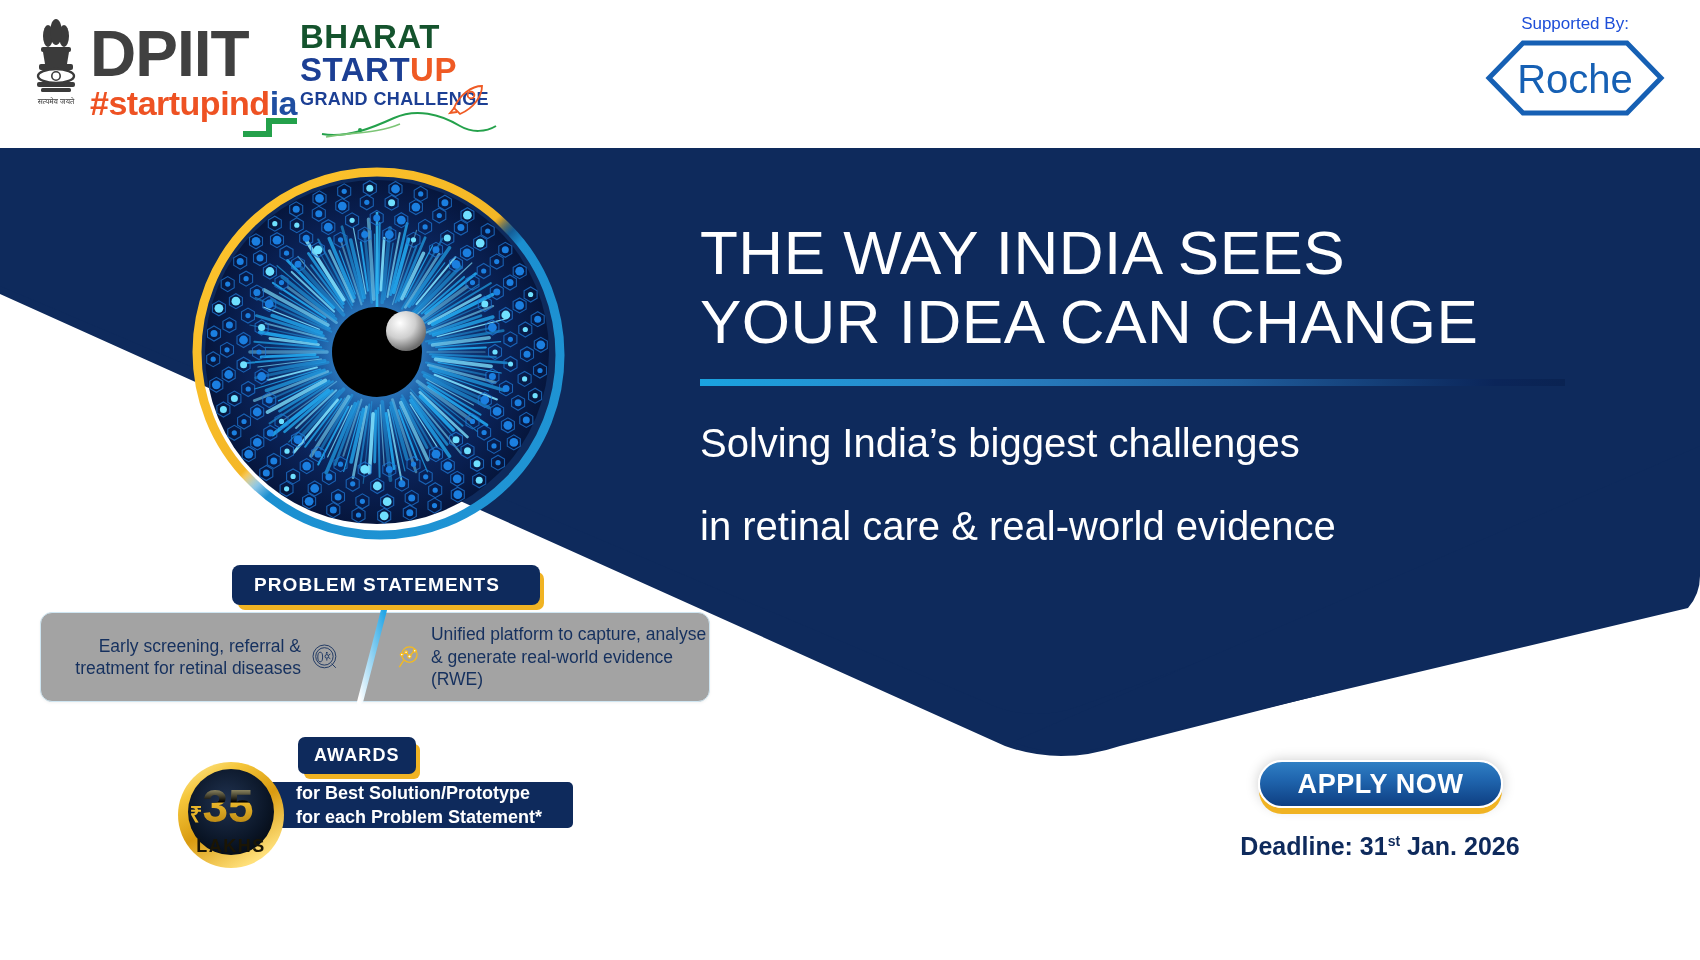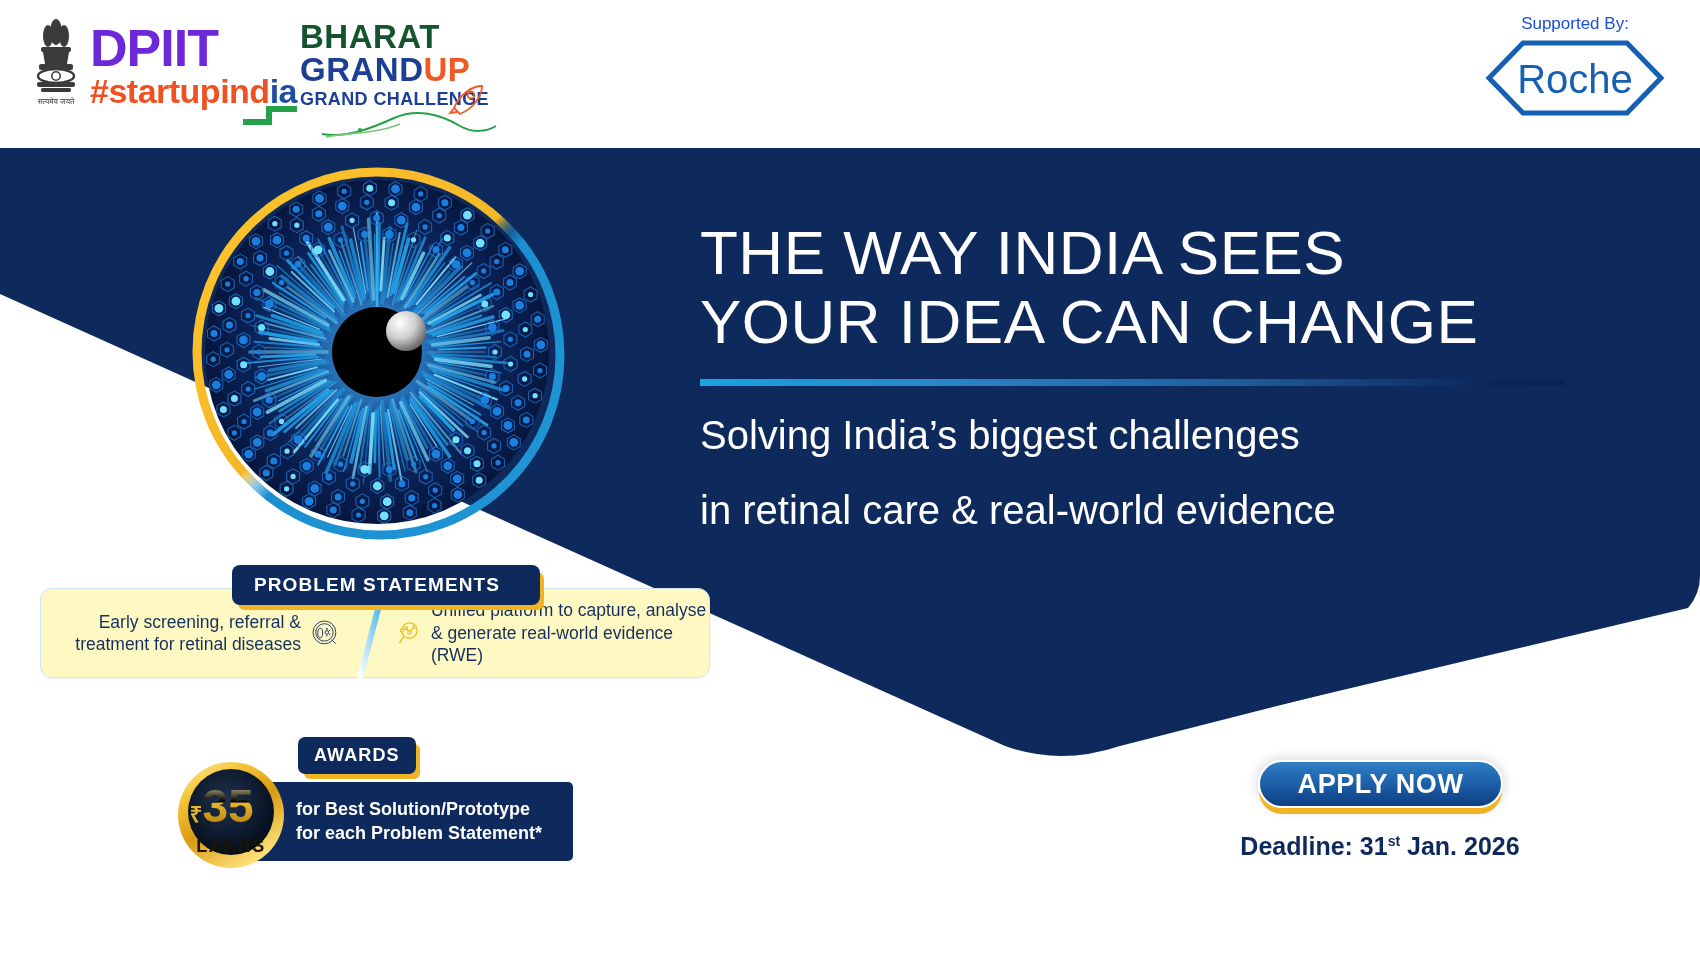--- a/index.html
+++ b/index.html
@@ -15,21 +15,21 @@
   .header {
     position:absolute; left:0; top:0; width:1700px; height:148px;
     background:#ffffff; z-index:30;
   }
   .header-inner { position:relative; width:100%; height:100%; }
 
   .dpiit-block { position:absolute; left:28px; top:18px; display:flex; align-items:flex-start; }
   .emblem { width:56px; height:112px; position:relative; margin-right:6px; }
   .emblem svg { width:56px; height:112px; display:block; }
   .dpiit-text { display:flex; flex-direction:column; justify-content:flex-start; padding-top:4px;}
-  .dpiit-title { font-size:52px; font-weight:bold; color:#6d28d9; letter-spacing:-1px; line-height:1; }
+  .dpiit-title { font-size:64px; font-weight:bold; color:#404040; letter-spacing:-1px; line-height:1; }
   .startupindia { font-size:34px; color:#ee5223; font-weight:600; line-height:1.05; margin-top:2px; letter-spacing:-0.5px;}
   .startupindia .blue { color:#1f4ea1; }
   .si-step { position:absolute; right:-4px; bottom:-16px; }
 
   .bharat-block { position:absolute; left:300px; top:20px; }
   .b-line1 { font-size:33px; font-weight:bold; color:#14532d; line-height:1.0; letter-spacing:0.5px; }
   .b-line2 { font-size:33px; font-weight:bold; color:#1c3f94; line-height:1.0; letter-spacing:0.5px; }
   .b-line2 .up { color:#ef5a24; }
   .b-line3 { font-size:18px; font-weight:bold; color:#1c3f94; line-height:1.2; letter-spacing:0.4px; margin-top:3px;}
   .rocket { position:absolute; left:146px; top:62px; }
@@ -53,58 +53,58 @@
   .headline-block { position:absolute; left:700px; top:218px; z-index:8; width:880px; }
   .headline {
     font-size:62px; font-weight:400; color:#ffffff; line-height:1.12;
     letter-spacing:0.5px; font-family:"Liberation Sans", sans-serif;
   }
   .divider {
     margin-top:22px; width:865px; height:7px;
     background:linear-gradient(to right,#1aa3e0 0%, #2a86c9 28%, #1f5d9c 62%, #0b2559 92%, #0a2352 100%);
   }
   .subhead {
-    margin-top:24px; font-size:40px; color:#ffffff; line-height:1.28; font-weight:400;
+    margin-top:32px; font-size:40px; color:#ffffff; line-height:1.28; font-weight:400;
   }
 
   
   .ps-badge {
     position:absolute; left:232px; top:565px; z-index:12;
     background:#0e2a5c; color:#ffffff;
     font-size:19px; font-weight:bold; letter-spacing:1.1px;
     padding:9px 40px 9px 22px;
     border-radius:8px;
     box-shadow:5px 6px 0 -1px #f0b323;
   }
   .ps-card {
-    position:absolute; left:40px; top:588px; width:670px; height:90px; z-index:11;
-    background:#fef9c3; border:1.6px solid #cfe6f2; border-radius:12px;
+    position:absolute; left:40px; top:612px; width:670px; height:90px; z-index:11;
+    background:#a3a3a3; border:1.6px solid #cfe6f2; border-radius:12px;
     display:flex; align-items:center;
     box-shadow:0 1px 3px rgba(0,0,0,0.05);
   }
   .ps-left { display:flex; align-items:center; justify-content:flex-end; width:305px; padding-right:6px; }
   .ps-left-text { font-size:17.5px; color:#15305e; line-height:1.28; text-align:right; padding-right:9px; }
   .ps-slash { width:50px; height:90px; position:relative; }
   .ps-slash svg { position:absolute; left:4px; top:-6px; }
   .ps-right { display:flex; align-items:center; flex:1; }
   .ps-right-text { font-size:17.5px; color:#15305e; line-height:1.28; text-align:left; padding-left:8px; }
 
   
   .aw-badge {
     position:absolute; left:298px; top:737px; z-index:12;
     background:#0e2a5c; color:#ffffff;
     font-size:18px; font-weight:bold; letter-spacing:1.1px;
     padding:8px 16px;
     border-radius:7px;
     box-shadow:5px 6px 0 -1px #f0b323;
   }
   .aw-bar {
-    position:absolute; left:248px; top:782px; width:325px; height:79px; z-index:10;
+    position:absolute; left:248px; top:782px; width:325px; height:46px; z-index:10;
     background:#0e2a5c; border-radius:5px;
-    display:flex; align-items:center; padding-left:48px;
+    display:flex; align-items:flex-start; padding-left:48px;
   }
   .aw-bar-text { color:#ffffff; font-size:18px; font-weight:bold; line-height:1.32; }
   .medallion { position:absolute; left:176px; top:760px; width:114px; height:110px; z-index:14; }
   .medallion svg { display:block; }
 
   
   .apply-btn {
     position:absolute; left:1258px; top:760px; width:245px; height:48px; z-index:14;
     border-radius:26px;
     background:linear-gradient(to bottom,#2f7fc4 0%, #1f64ad 42%, #0e3f82 100%);
@@ -152,21 +152,21 @@
             <span class="startupindia"><span>#startupind</span><span class="blue">ia</span></span>
             <svg class="si-step" width="60" height="26">
               <path d="M2 22 H28 V9 H56" stroke="#24a14b" stroke-width="6" fill="none"></path>
             </svg>
           </div>
         </div>
       </div>
 
       <div class="bharat-block">
         <div class="b-line1">BHARAT</div>
-        <div class="b-line2"><span>GRAND</span><span class="up">UP</span></div>
+        <div class="b-line2"><span>START</span><span class="up">UP</span></div>
         <div class="b-line3">GRAND CHALLENGE</div>
         <svg class="rocket" width="40" height="34">
           <g fill="none" stroke="#ef5a24" stroke-width="1.8">
             <path d="M8 26 C14 12 26 4 36 4 C36 14 28 26 14 32 Z"></path>
             <circle cx="25" cy="13" r="3.4"></circle>
             <path d="M9 25 L4 31 L11 30"></path>
           </g>
         </svg>
         <svg class="swoosh" width="180" height="32">
           <path d="M2 26 C28 30 52 20 74 10 C96 0 120 6 140 18 C152 25 166 24 176 18" stroke="#24a14b" stroke-width="2" fill="none"></path>

